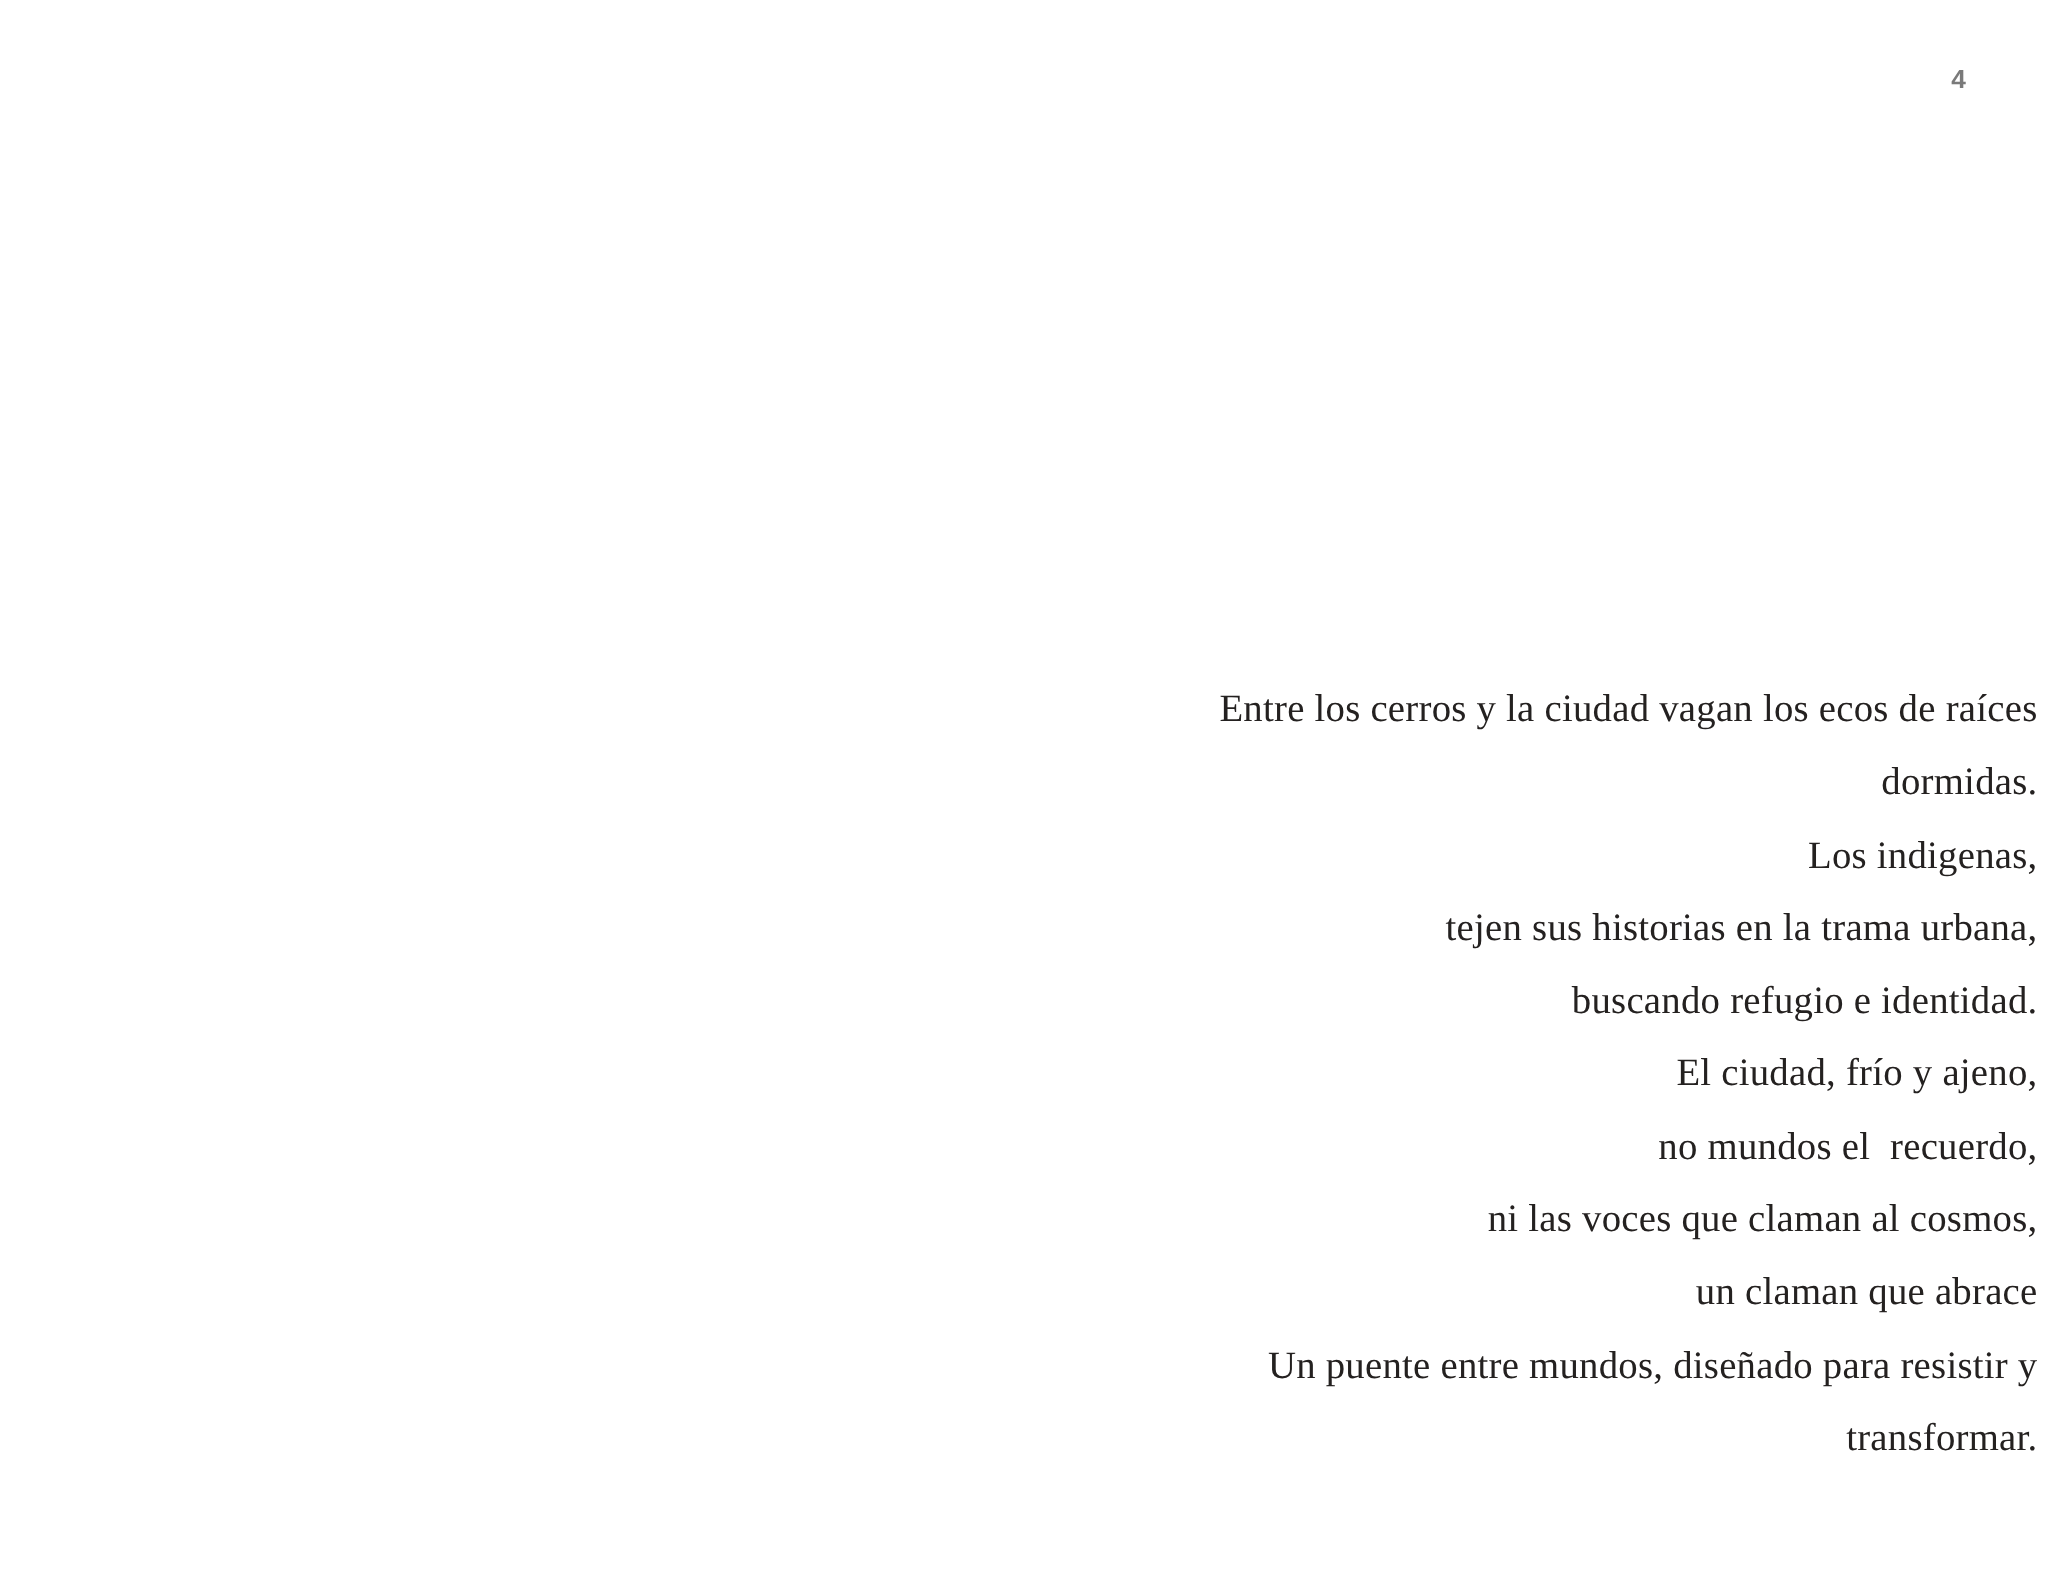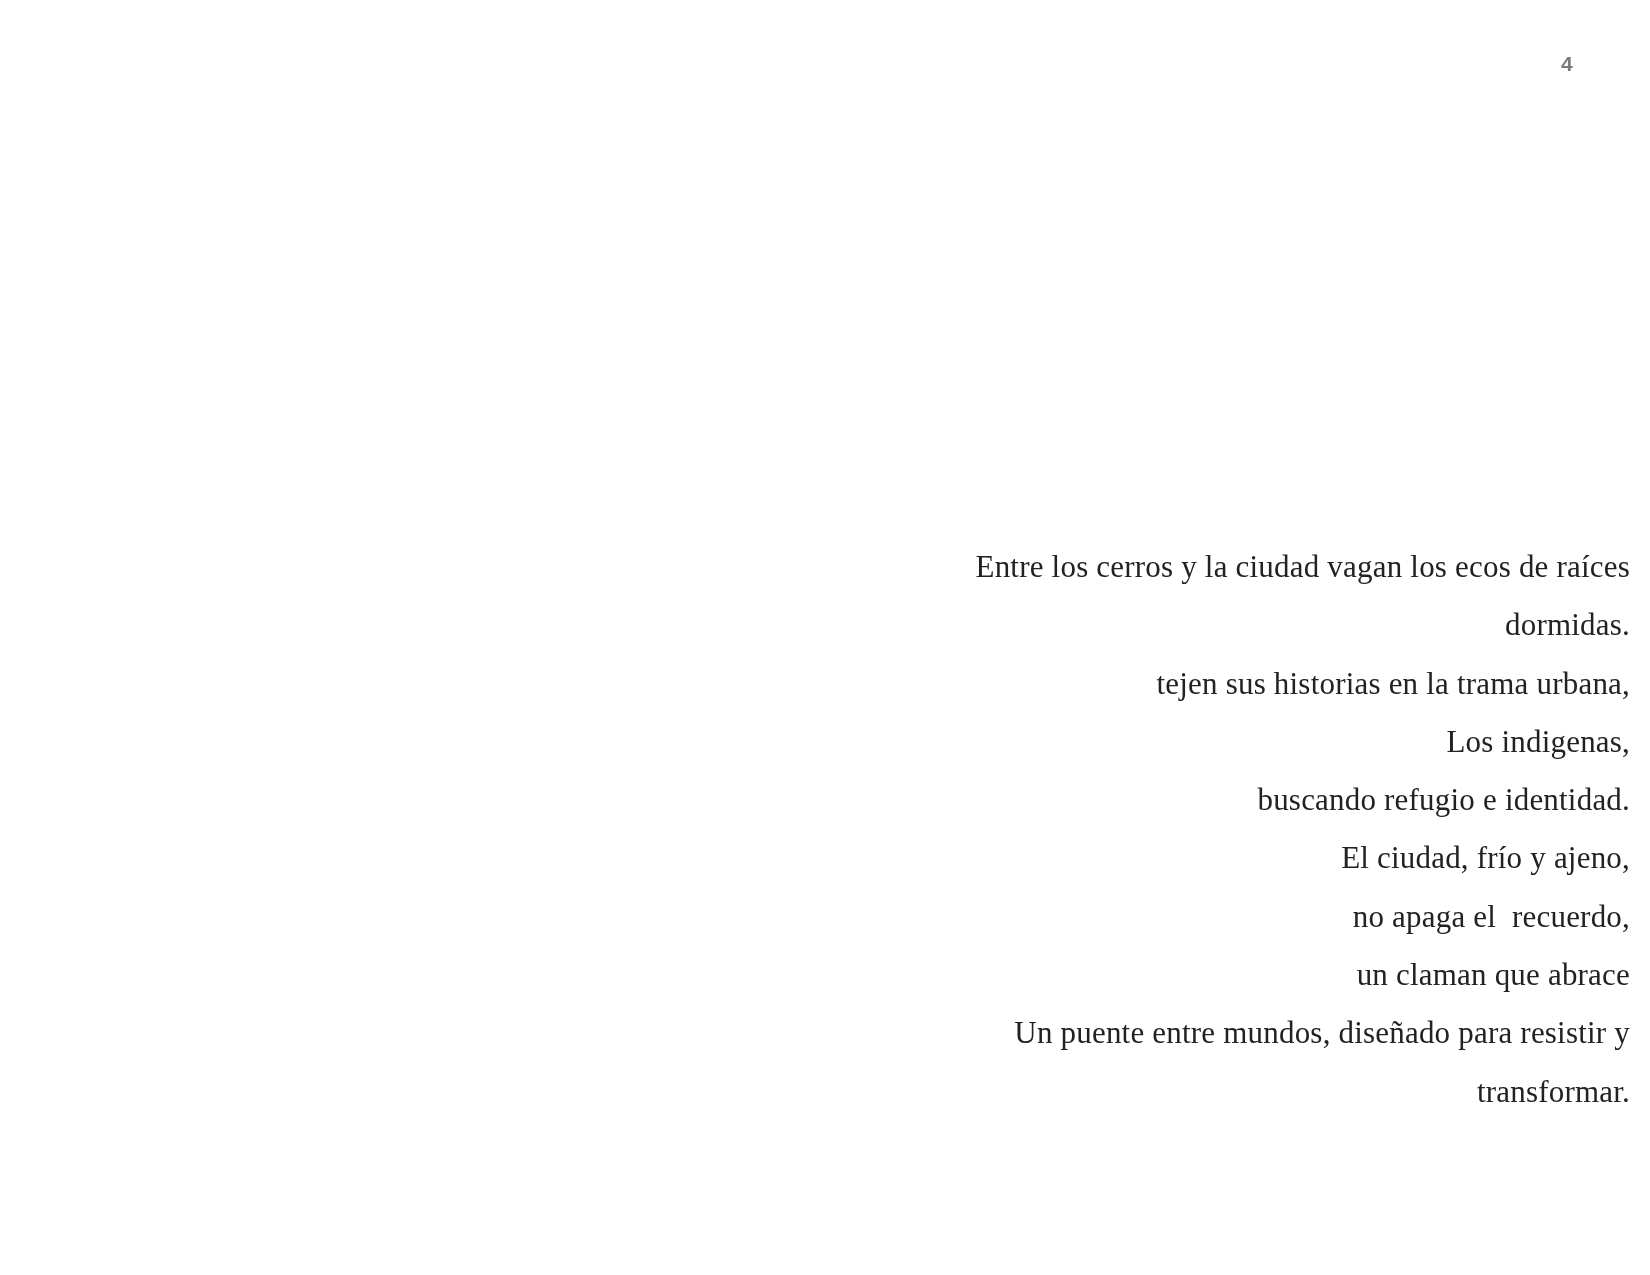--- a/index.html
+++ b/index.html
@@ -50,22 +50,23 @@
 </style>
 </head>
 <body>
 
 <div class="page">
 
   <div class="page-number">4</div>
 
   <div class="poem">
     <p>Entre los cerros y la ciudad vagan los ecos de raíces dormidas.</p>
+    <p>Los indigenas,</p>
     <p>tejen sus historias en la trama urbana,</p>
-    <p>Los indigenas,</p>
     <p>buscando refugio e identidad.</p>
     <p>El ciudad, frío y ajeno,</p>
-    <p>no apaga el  recuerdo,</p>
+    <p>no mundos el  recuerdo,</p>
+    <p>ni las voces que claman al cosmos,</p>
     <p> un claman que abrace</p>
     <p>Un puente entre mundos, diseñado para resistir y transformar.</p>
   </div>
 
 </div>
 
 </body></html>

